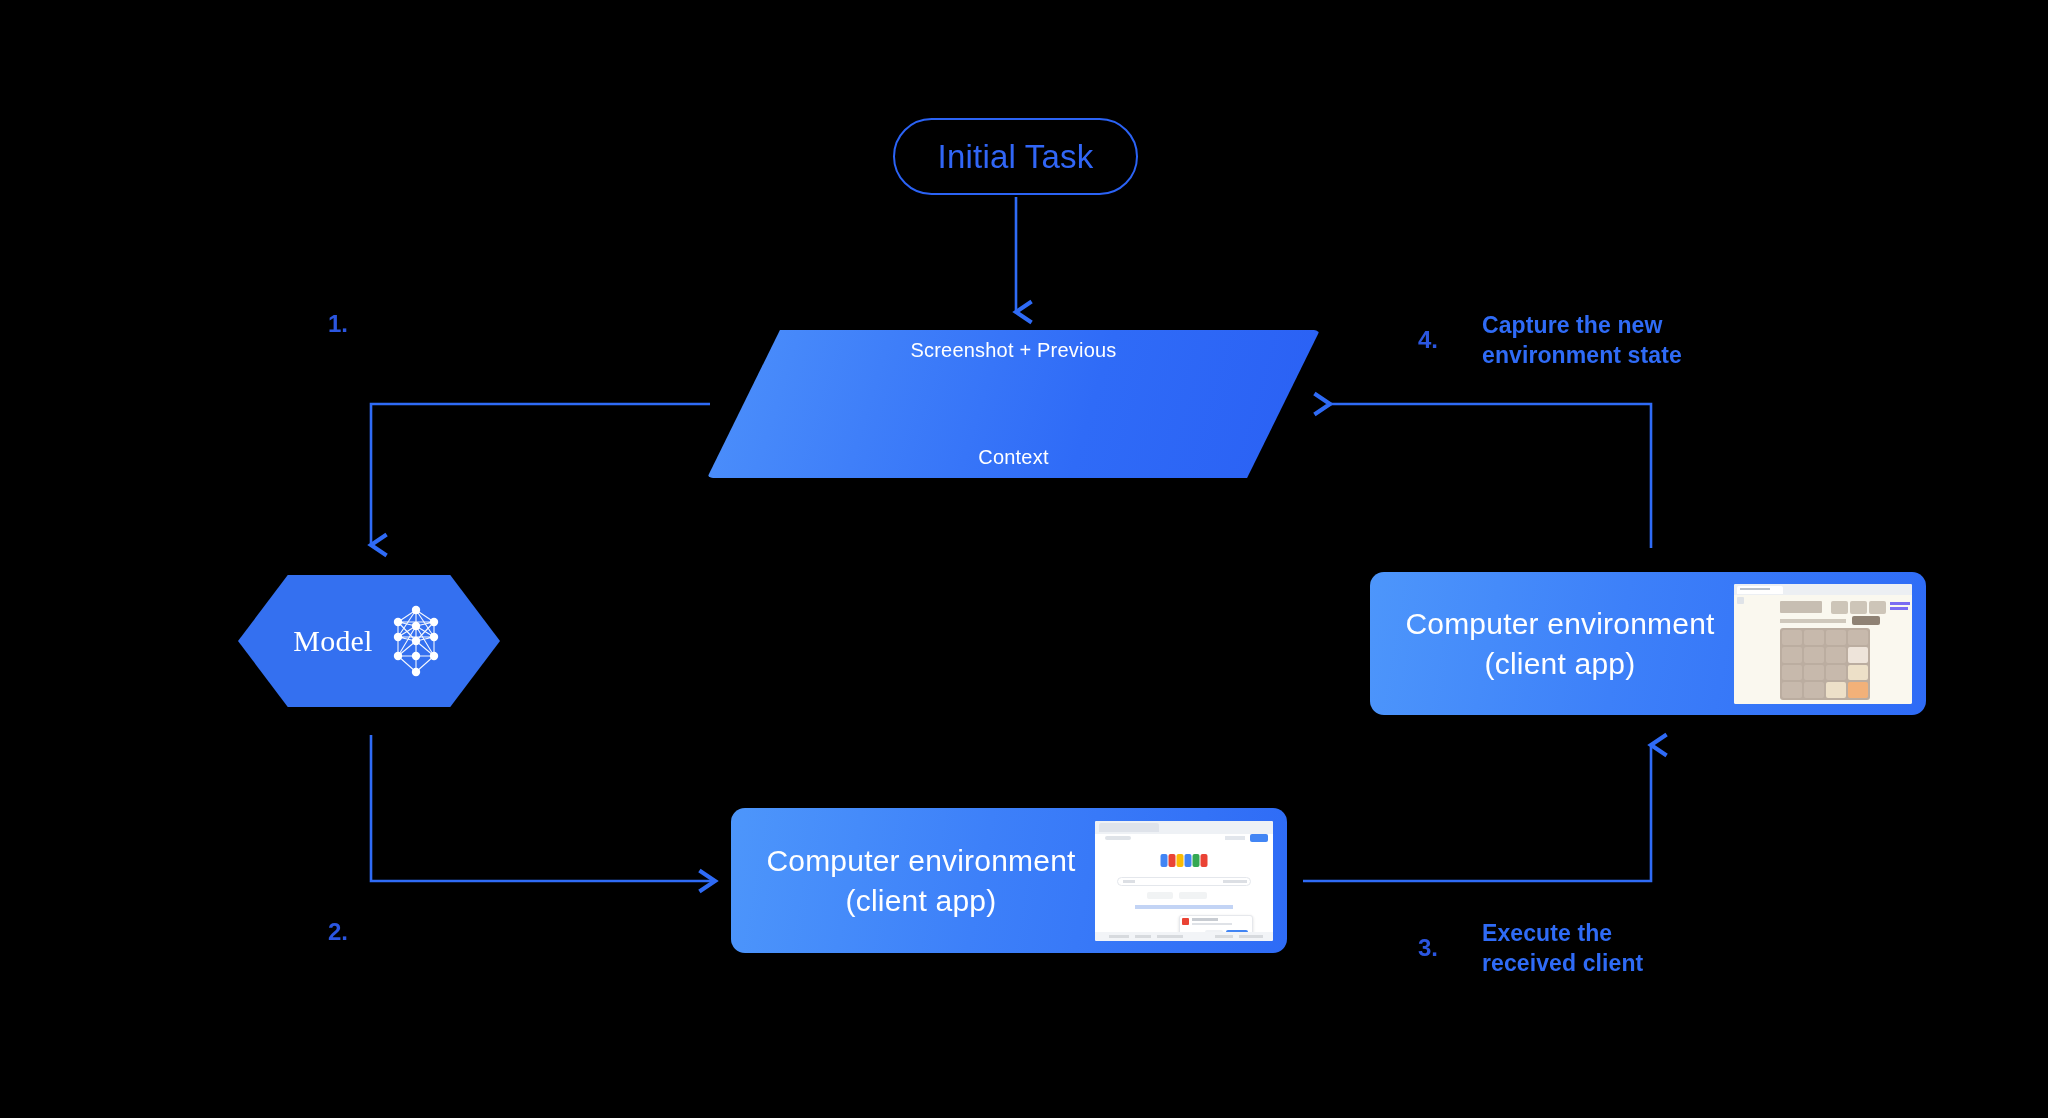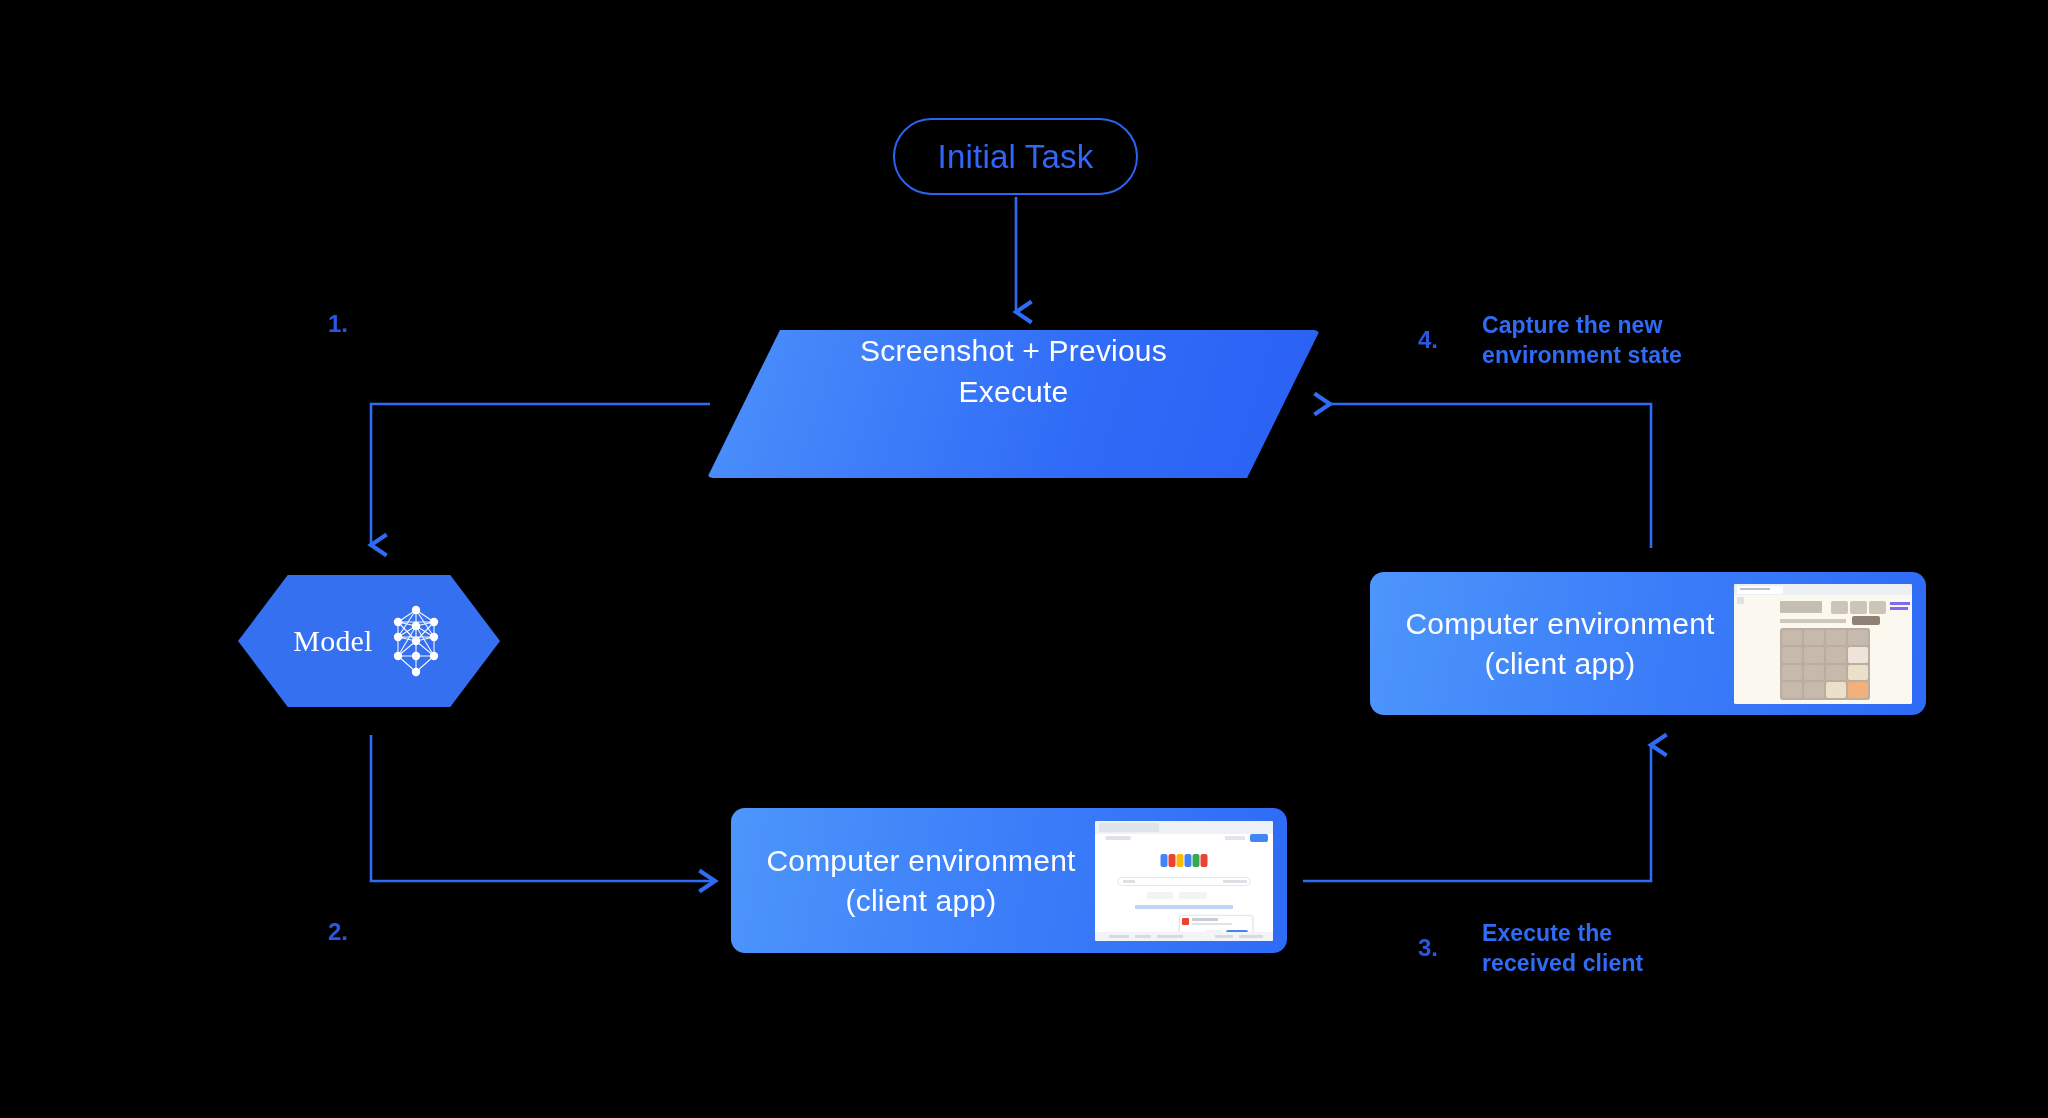--- a/index.html
+++ b/index.html
@@ -53,23 +53,23 @@
     background: linear-gradient(107deg, #4d91fb 0%, #3f7ff9 28%, #2f6bf7 62%, #2a60f4 100%);
     clip-path: polygon(11.9% 0%, 100% 0%, 88.1% 100%, 0% 100%);
     border-radius: 6px;
   }
   .para-text {
     position: absolute;
     inset: 0;
     display: flex;
     flex-direction: column;
     align-items: center;
-    justify-content: flex-start;
+    justify-content: space-between;
     color: #ffffff;
-    font-size: 30px;
+    font-size: 20px;
     line-height: 41px;
     text-align: center;
     letter-spacing: 0.2px;
   }
 
   
   .hex-wrap {
     position: absolute;
     left: 238px;
     top: 575px;
@@ -247,21 +247,21 @@
   </svg>
 
   <div class="pill">
     <span class="pill-label">Initial Task</span>
   </div>
 
   <div class="para-wrap">
     <div class="para-shape"></div>
     <div class="para-text">
       <span>Screenshot + Previous</span>
-      <span>Execute</span>
+      <span>Context</span>
     </div>
   </div>
 
   <div class="hex-wrap">
     <div class="hex-shape"></div>
     <div class="hex-inner">
       <span class="hex-label">Model</span>
       <span>
         <svg class="nn-icon" width="58" height="74" viewBox="0 0 58 74">
           <g stroke="#ffffff" stroke-width="1.1" fill="none" opacity="0.95">

